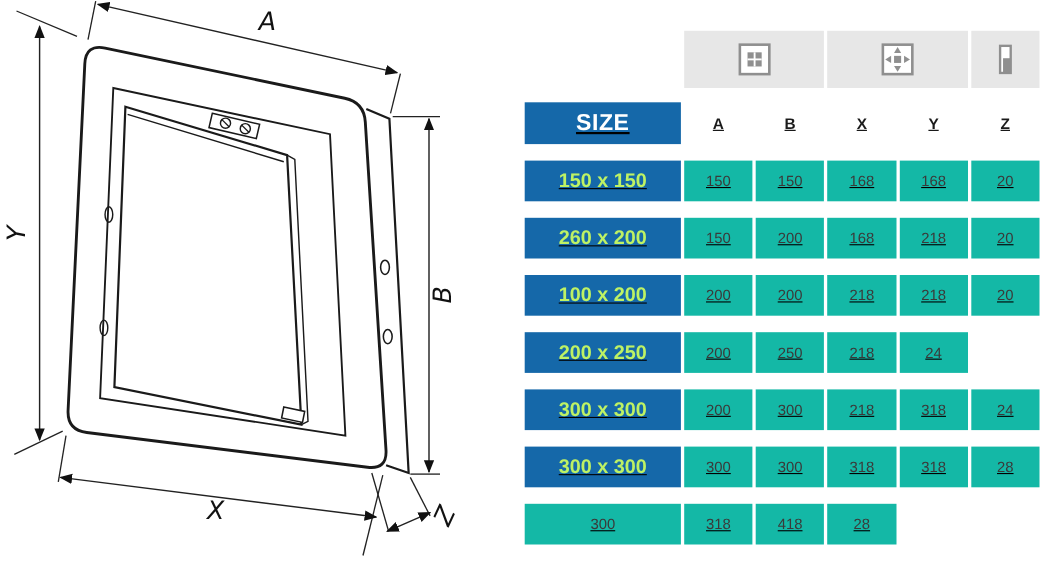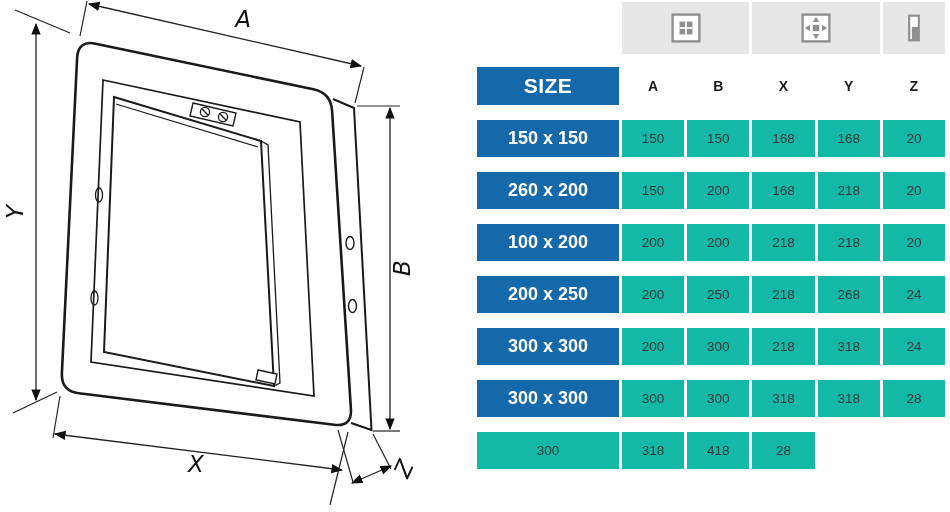--- a/index.html
+++ b/index.html
@@ -1,29 +1,29 @@
 <!DOCTYPE html>
 <html><head>
 <meta charset="utf-8">
 <style>
   html,body{margin:0;padding:0;background:#ffffff;}
   body{width:950px;height:512px;overflow:hidden;font-family:"Liberation Sans",sans-serif;}
   .page{display:flex;width:950px;height:512px;}
   .drawing-pane{width:477px;height:512px;position:relative;}
-  .table-pane{width:473px;box-sizing:border-box;padding-top:2px;}
+  .table-pane{width:473px;box-sizing:border-box;padding-top:28px;text-decoration:underline;}
   .grid{display:grid;grid-template-columns:142px repeat(5,1fr);column-gap:3px;width:468px;}
   .icon-row{height:52px;}
   .icon-cell{background:#e7e7e7;display:flex;align-items:center;justify-content:center;}
   .span2{grid-column:span 2;}
   .spacer{background:transparent;}
   .header-row{height:38px;margin-top:13px;}
   .size-head{background:var(--blue);color:#fff;font-weight:bold;font-size:21px;display:flex;align-items:center;justify-content:center;letter-spacing:.5px;}
   .col-head{display:flex;align-items:center;justify-content:center;font-weight:bold;font-size:14px;color:#1a1a1a;background:#fff;}
   .data-row{height:37px;margin-top:15px;}
-  .size-cell{background:var(--blue);color:#ffffff;font-weight:bold;font-size:18px;display:flex;align-items:center;justify-content:center;}
+  .size-cell{background:var(--blue);color:#bef264;font-weight:bold;font-size:18px;display:flex;align-items:center;justify-content:center;}
   .val-cell{background:#14b8a6;color:#3a3a3a;font-size:13.5px;display:flex;align-items:center;justify-content:center;}
   svg text.dim{font-family:"DejaVu Sans",sans-serif;font-style:italic;font-size:23px;fill:#111;}
 </style>
 </head>
 <body>
 
 <div class="page" style="--blue:#1568a9;">
 
   <div class="drawing-pane">
     <svg width="477" height="512" viewBox="0 0 477 512">
@@ -146,21 +146,20 @@
       <div class="val-cell">218</div>
       <div class="val-cell">218</div>
       <div class="val-cell">20</div>
     </div>
 
     <div class="grid data-row">
       <div class="size-cell">200 x 250</div>
       <div class="val-cell">200</div>
       <div class="val-cell">250</div>
       <div class="val-cell">218</div>
-      <div class="val-cell">268</div>
       <div class="val-cell">24</div>
     </div>
 
     <div class="grid data-row">
       <div class="size-cell">300 x 300</div>
       <div class="val-cell">200</div>
       <div class="val-cell">300</div>
       <div class="val-cell">218</div>
       <div class="val-cell">318</div>
       <div class="val-cell">24</div>

